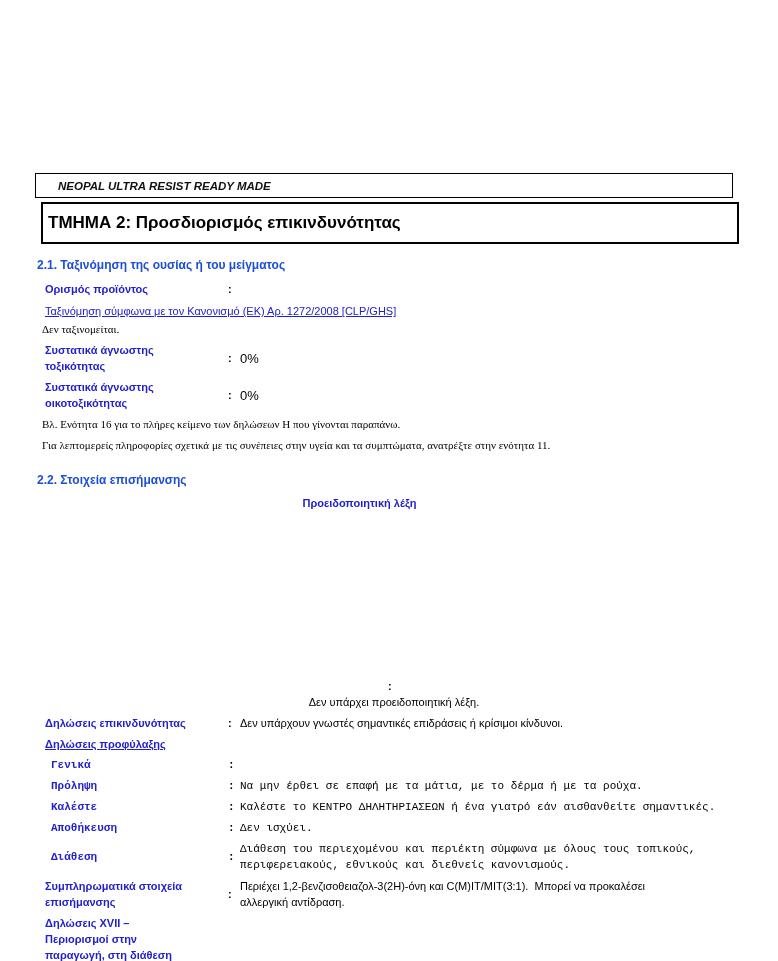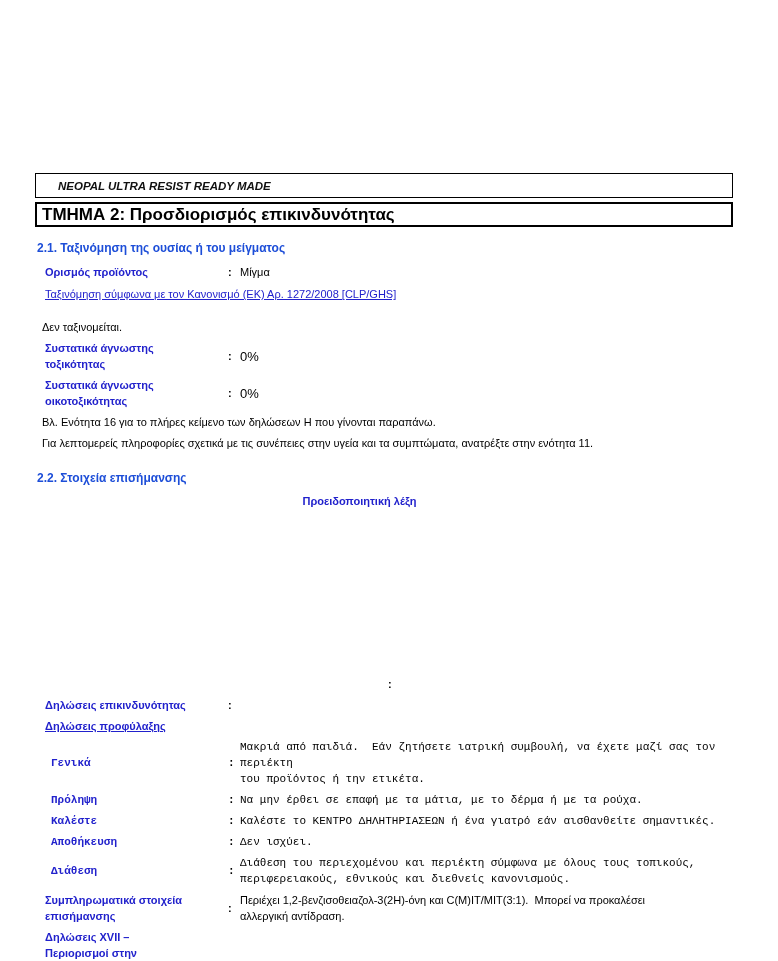--- a/index.html
+++ b/index.html
@@ -32,29 +32,30 @@
     font-weight: bold;
     font-style: italic;
     font-size: 11.5px;
     color: #111;
     text-align: center;
   }
 
   
   .section-box {
     width: 698px;
-    height: 25px;
+    height: 42px;
     border: 2px solid #000;
     margin-top: 4px;
     display: flex;
     align-items: center;
     padding-left: 5px;
     font-weight: bold;
     font-size: 17px;
     color: #000;
+    margin-left: 6px;
   }
 
   .sub-heading {
     color: #1d4ed8;
     font-weight: bold;
     font-size: 12px;
     margin: 14px 0 0 2px;
     line-height: 15px;
   }
   .sub-heading.second { margin-top: 20px; }
@@ -99,23 +100,24 @@
   }
   .prec-heading {
     margin: 5px 0 0 10px;
     line-height: 16px;
     color: #2121CC;
     font-weight: bold;
     text-decoration: underline;
   }
 
   .plain {
-    margin: 17px 0 0 7px;
-    line-height: 16px;
-    color: #000;
+    margin: 2px 0 0 7px;
+    line-height: 16px;
+    color: #000;
+    font-family: Liberation Serif, serif;
   }
   .plain.note1 { margin-top: 5px; }
   .plain.note2 { margin-top: 5px; }
 
   .mt8 { margin-top: 8px; }
   .mt7 { margin-top: 7px; flex-direction: column; }
 </style>
 </head>
 <body>
 
@@ -127,21 +129,20 @@
 
   <div class="section-box">
     <span>ΤΜΗΜΑ 2: Προσδιορισμός επικινδυνότητας</span>
   </div>
 
   <div class="sub-heading">2.1. Ταξινόμηση της ουσίας ή του μείγματος</div>
 
   <div class="row mt8">
     <span class="lbl">Ορισμός προϊόντος</span>
     <span class="colon">:</span>
-    <span class="val">Μίγμα</span>
   </div>
 
   <div class="clp-heading">Ταξινόμηση σύμφωνα με τον Κανονισμό (ΕΚ) Αρ. 1272/2008 [CLP/GHS]</div>
 
   <div class="plain">Δεν ταξινομείται.</div>
 
   <div class="row">
     <span class="lbl">Συστατικά άγνωστης
 τοξικότητας</span>
     <span class="colon">:</span>
@@ -156,34 +157,34 @@
   </div>
 
   <div class="plain note1">Βλ. Ενότητα 16 για το πλήρες κείμενο των δηλώσεων H που γίνονται παραπάνω.</div>
   <div class="plain note2">Για λεπτομερείς πληροφορίες σχετικά με τις συνέπειες στην υγεία και τα συμπτώματα, ανατρέξτε στην ενότητα 11.</div>
 
   <div class="sub-heading second">2.2. Στοιχεία επισήμανσης</div>
 
   <div class="row mt7">
     <span class="lbl">Προειδοποιητική λέξη</span>
     <span class="colon">:</span>
+    <span class="val">Δεν υπάρχει προειδοποιητική λέξη.</span>
   </div>
 
   <div class="row">
     <span class="lbl">Δηλώσεις επικινδυνότητας</span>
     <span class="colon">:</span>
+    <span class="val">Δεν υπάρχουν γνωστές σημαντικές επιδράσεις ή κρίσιμοι κίνδυνοι.</span>
   </div>
 
   <div class="prec-heading">Δηλώσεις προφύλαξης</div>
 
   <div class="row sub">
     <span class="lbl">Γενικά</span>
     <span class="colon">:</span>
-    <span class="val">Μακριά από παιδιά.  Εάν ζητήσετε ιατρική συμβουλή, να έχετε μαζί σας τον περιέκτη
-του προϊόντος ή την ετικέτα.</span>
   </div>
 
   <div class="row sub">
     <span class="lbl">Πρόληψη</span>
     <span class="colon">:</span>
     <span class="val">Να μην έρθει σε επαφή με τα μάτια, με το δέρμα ή με τα ρούχα.</span>
   </div>
 
   <div class="row sub">
     <span class="lbl">Καλέστε</span>

